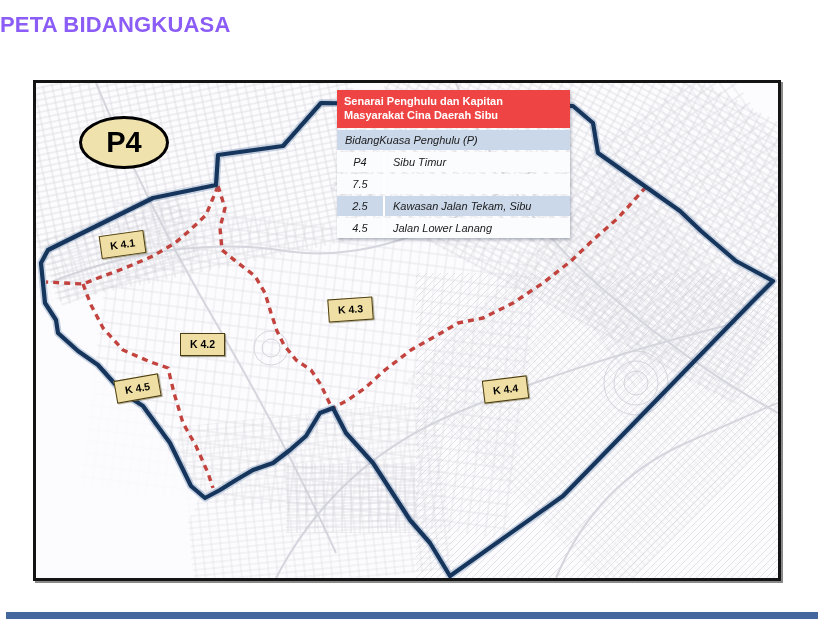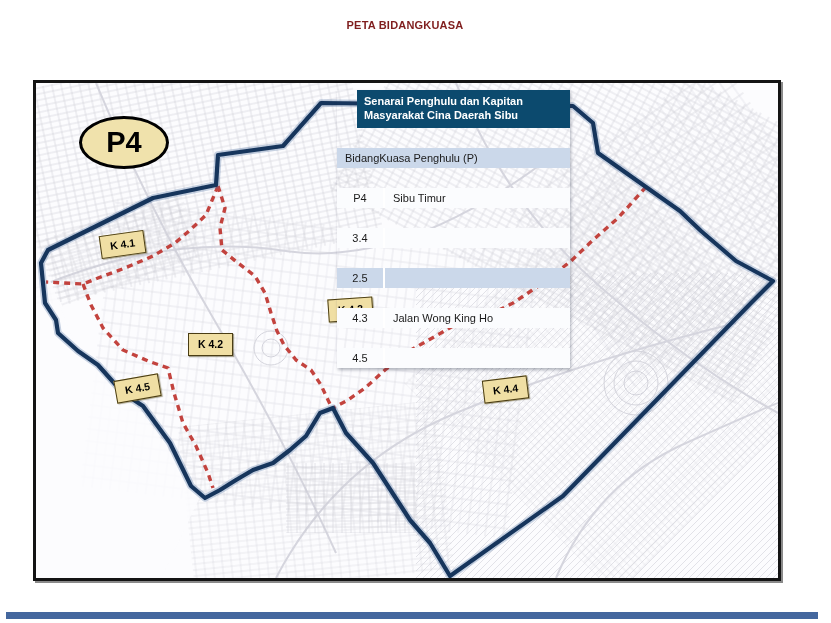--- a/index.html
+++ b/index.html
@@ -1,22 +1,22 @@
 <!DOCTYPE html>
 <html><head>
 <meta charset="utf-8">
 <style>
   html,body{margin:0;padding:0;background:#ffffff;}
   .slide{
     position:relative;width:831px;height:623px;background:#ffffff;overflow:hidden;
     font-family:"Liberation Sans", sans-serif;
   }
   .title{
-    position:absolute;left:0;top:14px;width:810px;text-align:center;
-    color:#7f1d1d;font-weight:bold;font-size:11px;line-height:22px;letter-spacing:.2px;
+    position:absolute;left:0;top:14px;width:810px;text-align:left;
+    color:#8b5cf6;font-weight:bold;font-size:22px;line-height:22px;letter-spacing:.2px;
   }
   .map-frame{
     position:absolute;left:33px;top:80px;width:748px;height:501px;
     border:3px solid #141414;box-sizing:border-box;background:#fcfcfe;
     box-shadow:2px 2px 0 #8a8a8a;
   }
   .map-svg{position:absolute;left:0;top:0;width:742px;height:495px;}
   
   .p4-badge{
     position:absolute;left:43px;top:33px;width:84px;height:47px;
@@ -29,24 +29,24 @@
     position:absolute;z-index:5;background:#F0DFA4;border:1px solid #4a3d14;
     color:#000;font-weight:bold;font-size:10.5px;line-height:1;
     padding:5px 9px;white-space:nowrap;box-shadow:1px 1px 1px rgba(60,50,10,.45);
   }
   
   .legend{
     position:absolute;left:301px;top:7px;width:233px;z-index:6;
     font-size:11px;box-shadow:1px 2px 3px rgba(40,50,70,.35);
   }
   .legend-header{
-    background:#0c4a6e;color:#ffffff;font-weight:bold;
-    padding:5px 24px 6px 7px;line-height:13.5px;font-size:11px;margin-left:20px;
+    background:#ef4444;color:#ffffff;font-weight:bold;
+    padding:5px 24px 6px 7px;line-height:13.5px;font-size:11px;
   }
-  .lg-row{display:flex;margin-top:20px;min-height:20px;align-items:stretch;}
+  .lg-row{display:flex;margin-top:2px;min-height:20px;align-items:stretch;font-style:italic;}
   .lg-row.alt-blue{background:#CBD8EA;}
   .lg-row.alt-white{background:#FBFCFE;}
   .lg-section{padding:4px 8px 3px 8px;color:#1a1a1a;width:100%;}
   .lg-code{
     width:48px;flex:0 0 48px;text-align:center;padding:4px 0 3px 0;color:#1a1a1a;
     border-right:2px solid #ffffff;box-sizing:border-box;
   }
   .lg-desc{padding:4px 6px 3px 8px;color:#1a1a1a;}
   .accent-bar{
     position:absolute;left:6px;top:612px;width:812px;height:7px;background:#44679E;
@@ -119,48 +119,46 @@
       <g fill="none" stroke-linejoin="round">
         <path stroke="#4a6da0" stroke-width="7.5" opacity="0.3" d="M285,20 L537,23 L557,40 L562,70 L610,104 L644,128 L665,148 L700,178 L737,198 L715,220 L527,413 L414,493 L394,460 L374,437 L337,380 L310,350 L297,325 L284,330 L270,353 L254,367 L237,380 L217,387 L200,397 L184,407 L169,415 L155,403 L134,360 L107,323 L87,310 L62,282 L42,268 L22,250 L20,237 L9,220 L5,180 L12,167 L117,115 L180,102 L182,72 L247,63 Z"></path>
         <path stroke="#16355C" stroke-width="4.2" d="M285,20 L537,23 L557,40 L562,70 L610,104 L644,128 L665,148 L700,178 L737,198 L715,220 L527,413 L414,493 L394,460 L374,437 L337,380 L310,350 L297,325 L284,330 L270,353 L254,367 L237,380 L217,387 L200,397 L184,407 L169,415 L155,403 L134,360 L107,323 L87,310 L62,282 L42,268 L22,250 L20,237 L9,220 L5,180 L12,167 L117,115 L180,102 L182,72 L247,63 Z"></path>
       </g>
     </svg>
 
     <div class="p4-badge">P4</div>
 
     <div id="k-labels">
         <div class="k-label" style="left: 64px; top: 150px; transform: rotate(-8deg);">K 4.1</div>
-        <div class="k-label" style="left: 152px; top: 250px; transform: rotate(0deg);">K 4.2</div>
+        <div class="k-label" style="left: 144px; top: 250px; transform: rotate(0deg);">K 4.2</div>
         <div class="k-label" style="left: 292px; top: 215px; transform: rotate(-4deg);">K 4.3</div>
         <div class="k-label" style="left: 447px; top: 295px; transform: rotate(-7deg);">K 4.4</div>
         <div class="k-label" style="left: 79px; top: 294px; transform: rotate(-10deg);">K 4.5</div>
       </div>
 
     <div class="legend">
       <div class="legend-header">Senarai Penghulu dan Kapitan Masyarakat Cina Daerah Sibu</div>
       <div id="legend-rows">
           <div class="lg-row alt-blue">
             <div class="lg-section">BidangKuasa  Penghulu  (P)</div>
           </div>
           <div class="lg-row alt-white">
             <div class="lg-code">P4</div>
             <div class="lg-desc">Sibu Timur</div>
           </div>
           <div class="lg-row alt-white">
-            <div class="lg-code">3.4</div>
+            <div class="lg-code">7.5</div>
           </div>
           <div class="lg-row alt-blue">
             <div class="lg-code">2.5</div>
-          </div>
-          <div class="lg-row alt-white">
-            <div class="lg-code">4.3</div>
-            <div class="lg-desc">Jalan Wong  King  Ho</div>
+            <div class="lg-desc">Kawasan Jalan  Tekam, Sibu</div>
           </div>
           <div class="lg-row alt-white">
             <div class="lg-code">4.5</div>
+            <div class="lg-desc">Jalan Lower  Lanang</div>
           </div>
         </div>
     </div>
 
   </div>
 
   <div class="accent-bar"></div>
 
 </div>
 

